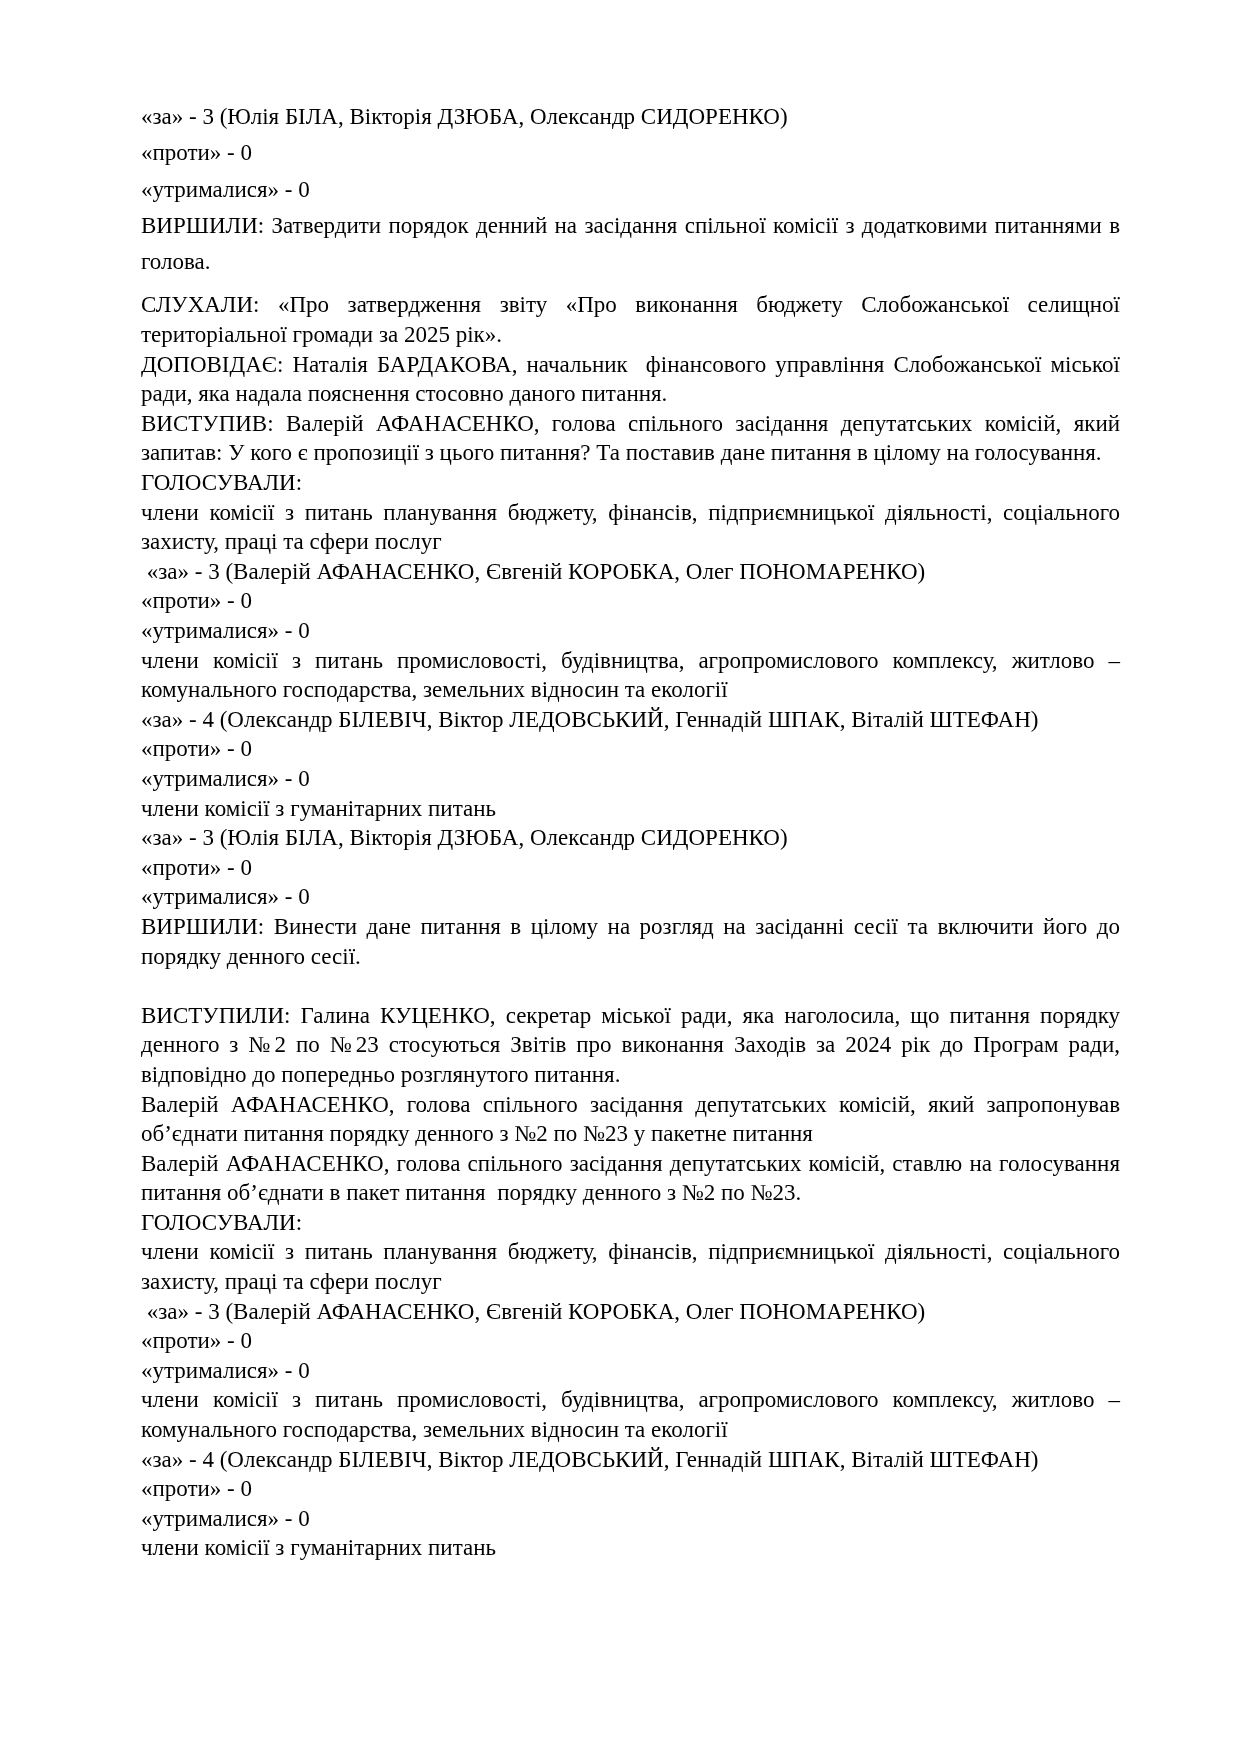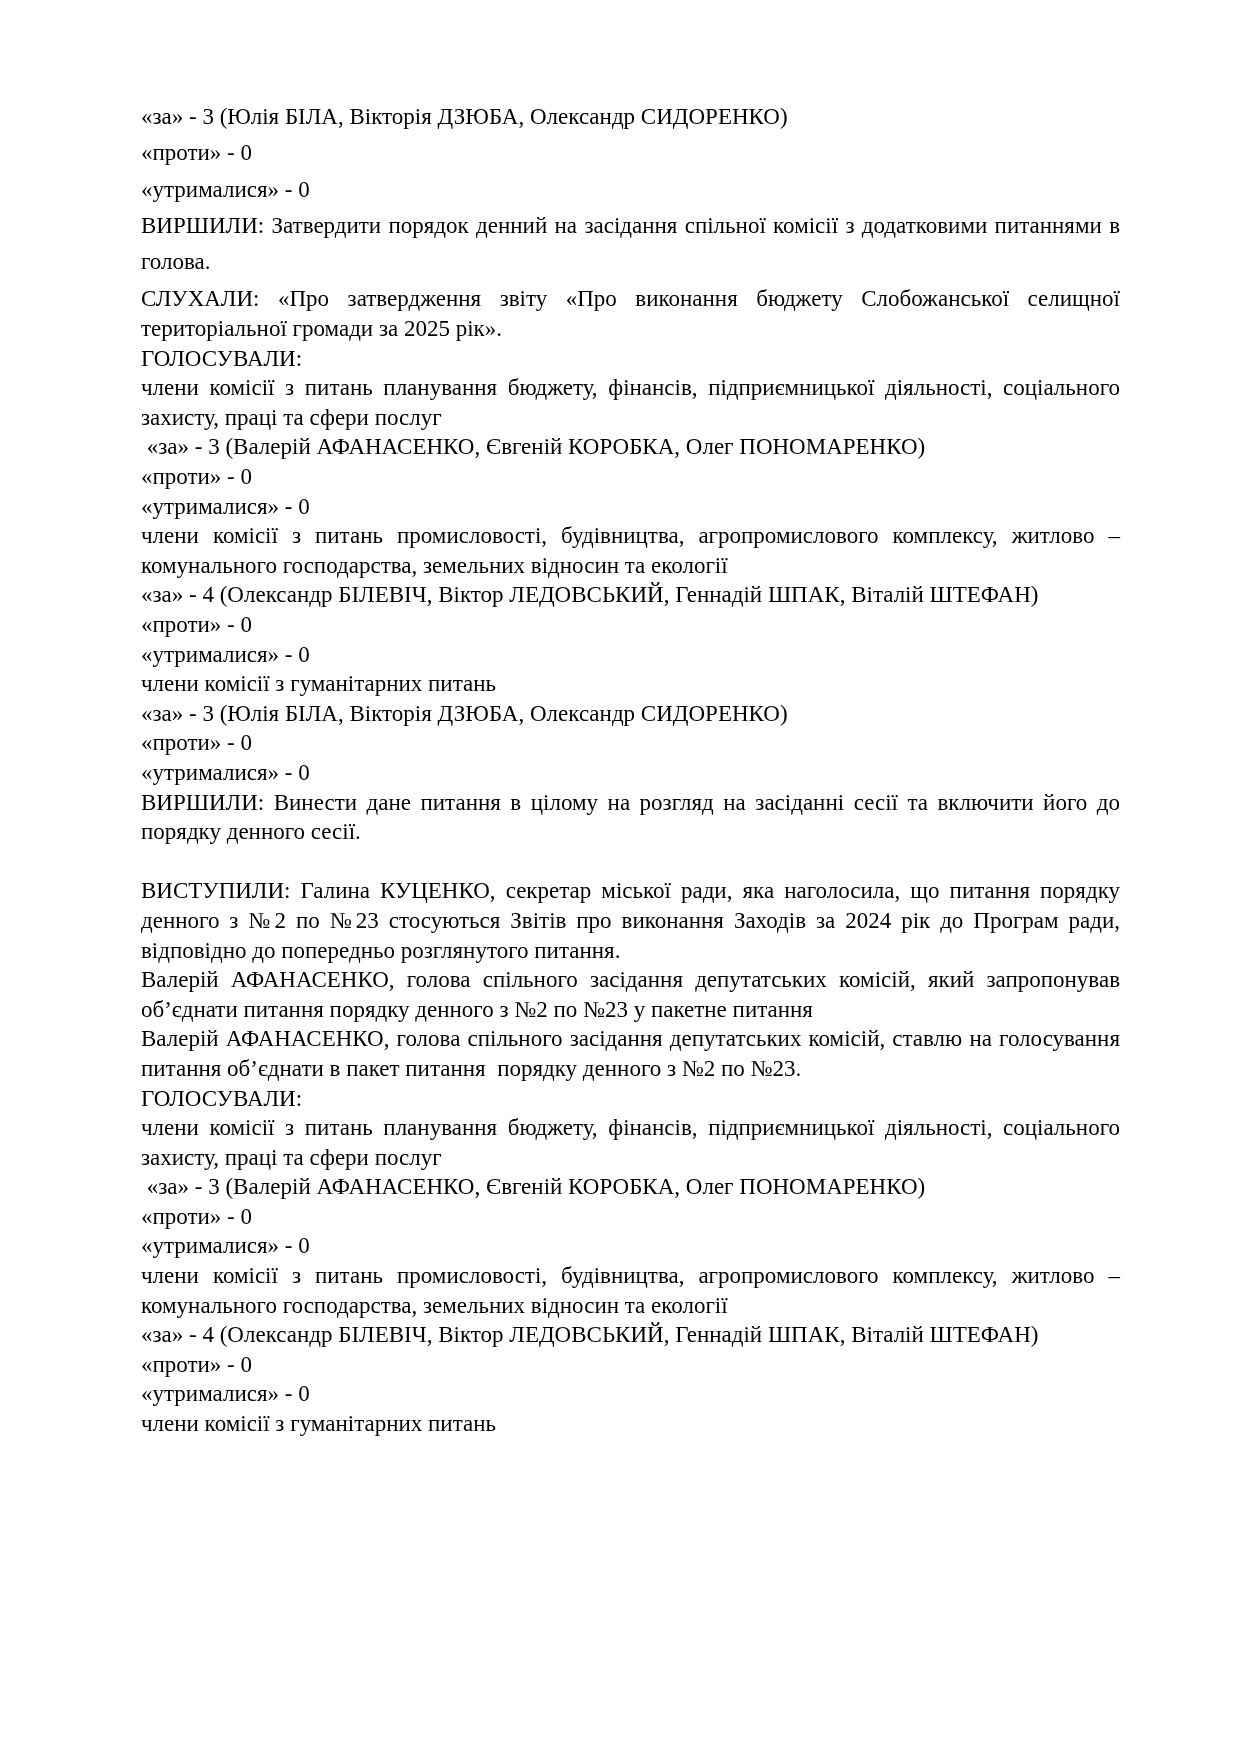--- a/index.html
+++ b/index.html
@@ -14,39 +14,41 @@
     font-size: 23px;
     box-sizing: border-box;
     padding: 99px 120px 0 141px;
     overflow: hidden;
   }
   .page p {
     margin: 0;
     white-space: pre-wrap;
   }
   .sec-top p { line-height: 36.3px; }
-  .sec-main { margin-top: 4px; }
+  .sec-main { margin-top: 10px; }
   .sec-main p { line-height: 29.6px; }
   .j { text-align: justify; }
   .gap-line { height: 29.6px; }
 </style>
 </head>
 <body>
 
 <div class="page">
 
   <div class="sec-top">
     <p>«за» - 3 (Юлія БІЛА, Вікторія ДЗЮБА, Олександр СИДОРЕНКО)</p>
     <p>«проти» - 0</p>
     <p>«утрималися» - 0</p>
     <p class="j">ВИРШИЛИ: Затвердити порядок денний на засідання спільної комісії з додатковими питаннями в голова.</p>
   </div>
 
   <div class="sec-main">
     <p class="j">СЛУХАЛИ: «Про затвердження звіту «Про виконання бюджету Слобожанської селищної територіальної громади за 2025 рік».</p>
+    <p class="j">ДОПОВІДАЄ: Наталія БАРДАКОВА, начальник  фінансового управління Слобожанської міської ради, яка надала пояснення стосовно даного питання.</p>
+    <p class="j">ВИСТУПИВ: Валерій АФАНАСЕНКО, голова спільного засідання депутатських комісій, який запитав: У кого є пропозиції з цього питання? Та поставив дане питання в цілому на голосування.</p>
     <p>ГОЛОСУВАЛИ:</p>
     <p class="j">члени комісії з питань планування бюджету, фінансів, підприємницької діяльності, соціального захисту, праці та сфери послуг</p>
     <p> «за» - 3 (Валерій АФАНАСЕНКО, Євгеній КОРОБКА, Олег ПОНОМАРЕНКО)</p>
     <p>«проти» - 0</p>
     <p>«утрималися» - 0</p>
     <p class="j">члени комісії з питань промисловості, будівництва, агропромислового комплексу, житлово – комунального господарства, земельних відносин та екології</p>
     <p>«за» - 4 (Олександр БІЛЕВІЧ, Віктор ЛЕДОВСЬКИЙ, Геннадій ШПАК, Віталій ШТЕФАН)</p>
     <p>«проти» - 0</p>
     <p>«утрималися» - 0</p>
     <p>члени комісії з гуманітарних питань</p>

